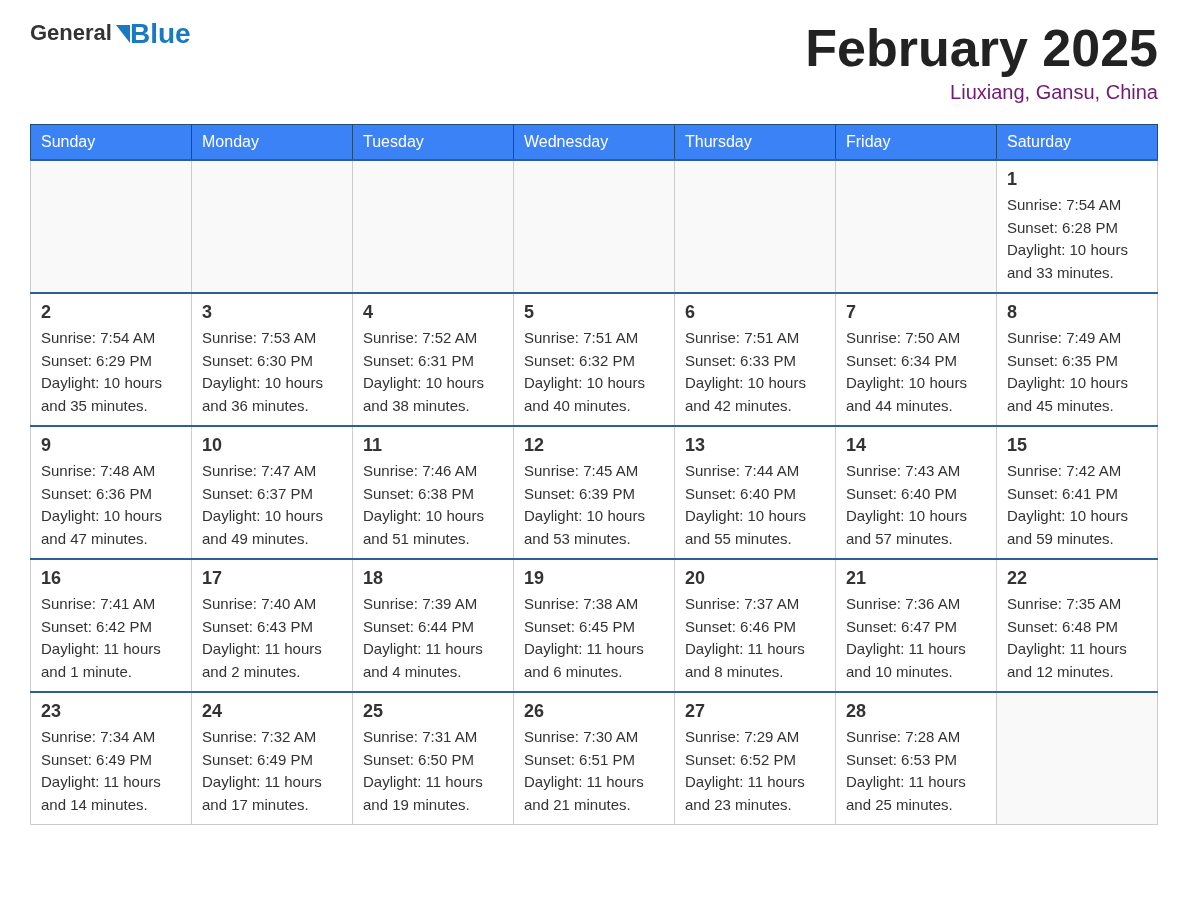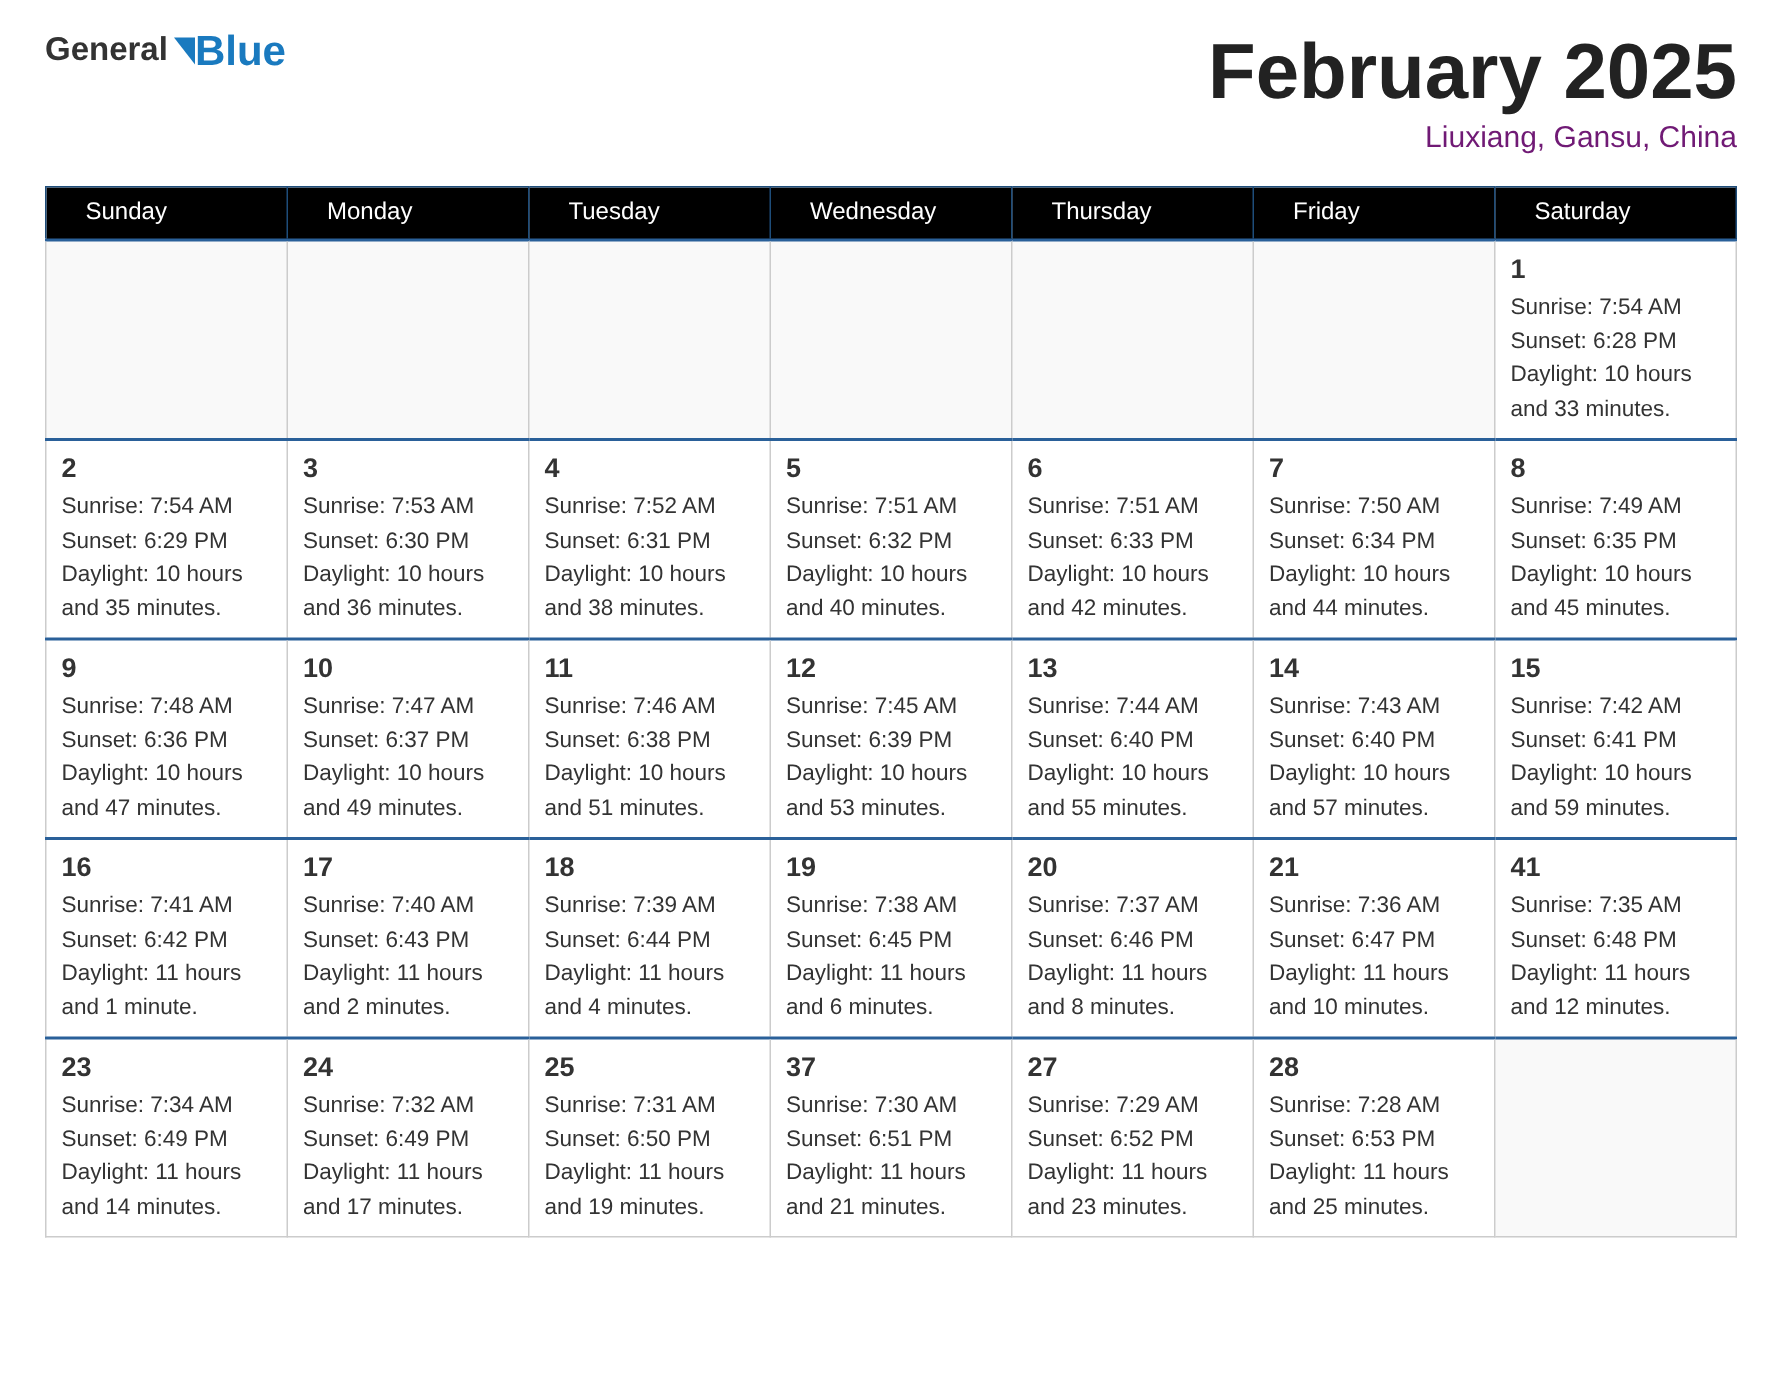--- a/index.html
+++ b/index.html
@@ -59,25 +59,25 @@
       font-size: 20px;
       color: #701a75;
       margin-top: 4px;
     }
     .calendar {
       width: 100%;
       border-collapse: collapse;
       border: 1px solid #ccc;
     }
     .calendar th {
-      background: #000000;
+      background: #3b82f6;
       color: #fff;
       font-size: 16px;
       font-weight: normal;
-      padding: 8px 26px;
+      padding: 8px 10px;
       text-align: left;
       border: 1px solid #1e4d7a;
     }
     .calendar td {
       vertical-align: top;
       padding: 8px 10px;
       border: 1px solid #ccc;
       width: 14.28%;
       min-height: 110px;
       font-size: 13px;
@@ -223,39 +223,39 @@
         </td>
         <td>
           <span class="day-number">20</span>
           <div class="day-info">Sunrise: 7:37 AM<br>Sunset: 6:46 PM<br>Daylight: 11 hours<br>and 8 minutes.</div>
         </td>
         <td>
           <span class="day-number">21</span>
           <div class="day-info">Sunrise: 7:36 AM<br>Sunset: 6:47 PM<br>Daylight: 11 hours<br>and 10 minutes.</div>
         </td>
         <td>
-          <span class="day-number">41</span>
+          <span class="day-number">22</span>
           <div class="day-info">Sunrise: 7:35 AM<br>Sunset: 6:48 PM<br>Daylight: 11 hours<br>and 12 minutes.</div>
         </td>
       </tr>
       <tr class="week-row">
         <td>
           <span class="day-number">23</span>
           <div class="day-info">Sunrise: 7:34 AM<br>Sunset: 6:49 PM<br>Daylight: 11 hours<br>and 14 minutes.</div>
         </td>
         <td>
           <span class="day-number">24</span>
           <div class="day-info">Sunrise: 7:32 AM<br>Sunset: 6:49 PM<br>Daylight: 11 hours<br>and 17 minutes.</div>
         </td>
         <td>
           <span class="day-number">25</span>
           <div class="day-info">Sunrise: 7:31 AM<br>Sunset: 6:50 PM<br>Daylight: 11 hours<br>and 19 minutes.</div>
         </td>
         <td>
-          <span class="day-number">37</span>
+          <span class="day-number">26</span>
           <div class="day-info">Sunrise: 7:30 AM<br>Sunset: 6:51 PM<br>Daylight: 11 hours<br>and 21 minutes.</div>
         </td>
         <td>
           <span class="day-number">27</span>
           <div class="day-info">Sunrise: 7:29 AM<br>Sunset: 6:52 PM<br>Daylight: 11 hours<br>and 23 minutes.</div>
         </td>
         <td>
           <span class="day-number">28</span>
           <div class="day-info">Sunrise: 7:28 AM<br>Sunset: 6:53 PM<br>Daylight: 11 hours<br>and 25 minutes.</div>
         </td>

